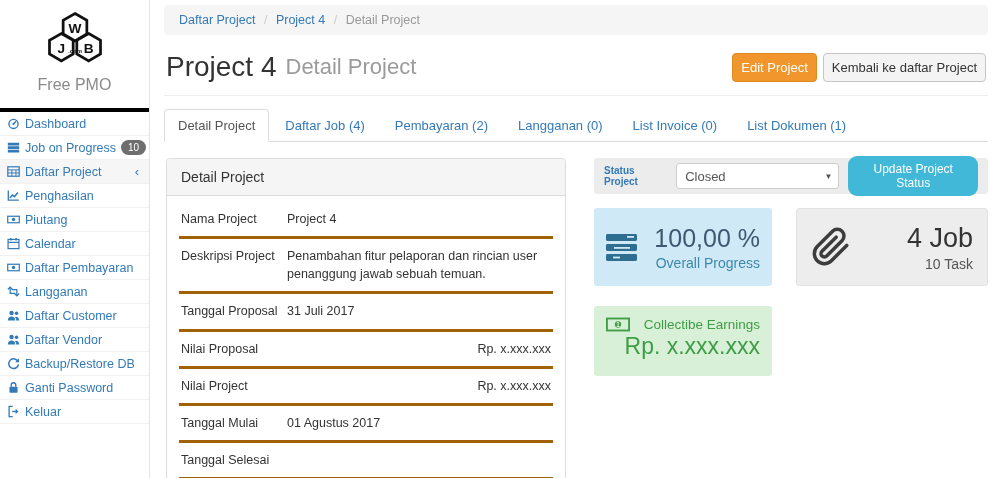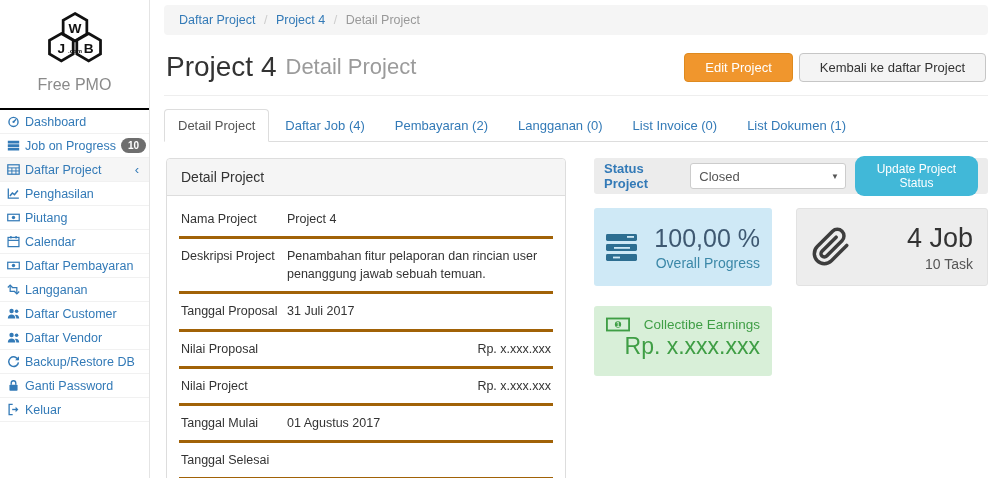--- a/index.html
+++ b/index.html
@@ -4,43 +4,43 @@
 <style>
   * { box-sizing: border-box; margin: 0; padding: 0; }
   html,body { width:1000px; height:478px; overflow:hidden;
     font-family:"Liberation Sans", sans-serif; background:#f8f8f8; }
   .app { display:flex; width:1000px; min-height:430px; background:#fff; }
 
   
   .sidebar { width:150px; flex-shrink:0; background:#fff; border-right:1px solid #e4e4e4; }
   .logo-box { text-align:center; padding:8px 0 6px; }
   .brand { color:#8a8a8a; font-size:16px; margin-top:2px; }
-  .menu { border-top:2px solid #000000; margin-top:8px; }
+  .menu { border-top:4px solid #000000; margin-top:8px; }
   .menu-item { display:flex; align-items:center; gap:5px; padding:4px 4px 4px 7px;
     border-bottom:1px solid #f1f1f1; color:var(--link-blue,#337ab7); font-size:12.5px;
     min-height:24px; cursor:pointer; white-space:nowrap; }
   .menu-item.active { background:#f6f6f6; }
   .mi { width:13px; height:13px; flex-shrink:0; color:var(--link-blue,#337ab7); }
   .badge { background:var(--badge-bg,#6e6e6e); color:#fff; border-radius:9px;
-    font-size:10px; font-weight:bold; padding:2px 7px; margin-left:auto; margin-right:4px; }
+    font-size:10px; font-weight:normal; padding:2px 7px; margin-left:auto; margin-right:4px; }
   .chev { margin-left:auto; margin-right:6px; font-size:13px; }
 
   
   .content { flex:1; background:#fff; padding:5px 12px 0 14px; }
   .breadcrumb { background:#f5f5f5; border-radius:4px; padding:8px 15px;
     font-size:12.5px; color:#999; margin-bottom:10px; }
   .breadcrumb a { color:var(--link-blue,#337ab7); text-decoration:none; cursor:pointer; }
   .bc-sep { color:#ccc; margin:0 5px; }
 
   .page-header { display:flex; align-items:center; border-bottom:1px solid #eee;
     padding:6px 2px 12px; }
   .page-title { font-size:28px; color:#333; font-weight:500; }
   .page-subtitle { font-size:22px; color:#9b9b9b; margin-left:9px; font-weight:400; }
   .header-buttons { margin-left:auto; display:flex; gap:6px; }
-  .btn { font-size:13px; padding:7px 20px; border-radius:4px; cursor:pointer;
+  .btn { font-size:13px; padding:7px 8px; border-radius:4px; cursor:pointer;
     border:1px solid transparent; line-height:1; }
   .btn-warning { background:var(--orange,#f0962d); border-color:#de8a1f; color:#fff; }
   .btn-default { background:#f4f4f4; border-color:#c6c6c6; color:#333; }
 
   .tabs { display:flex; border-bottom:1px solid #ddd; margin-top:13px; }
   .tab { font-size:13px; padding:8px 13px; color:var(--link-blue,#337ab7);
     border:1px solid transparent; border-radius:4px 4px 0 0; margin-bottom:-1px;
     margin-right:2px; cursor:pointer; }
   .tab.active { color:#555; background:#fff; border-color:#ddd #ddd #fff; cursor:default; }
 
@@ -56,21 +56,21 @@
     font-size:12.5px; color:#333; line-height:1.45; }
   .drow:last-child { border-bottom:none; }
   .drow .lbl { width:106px; flex-shrink:0; }
   .drow .val { flex:1; }
   .drow .val.right { text-align:right; }
 
   
   .right-col { flex:1; }
   .status-box { background:#ececec; border-radius:3px; padding:5px 10px;
     display:flex; align-items:center; gap:9px; height:36px; }
-  .status-label { color:var(--link-blue,#337ab7); font-weight:bold; font-size:13px; }
+  .status-label { color:var(--link-blue,#337ab7); font-weight:bold; font-size:10px; }
   .select { background:#fff; border:1px solid #ccc; border-radius:3px; height:26px;
     width:172px; display:flex; align-items:center; padding:0 20px 0 8px;
     font-size:13px; color:#555; position:relative; cursor:pointer; }
   .select .caret { position:absolute; right:6px; font-size:8px; color:#555; }
   .btn-info { background:var(--cyan,#41b8d8); color:#fff; font-size:12px;
     padding:6px 10px; border-radius:9px; border:none; cursor:pointer; }
 
   .cards { display:flex; gap:24px; margin-top:14px; }
   .card { border-radius:3px; height:78px; display:flex; align-items:center; }
   .card-progress { width:178px; background:var(--progress-card-bg,#cfe9f6); padding:0 12px; }

